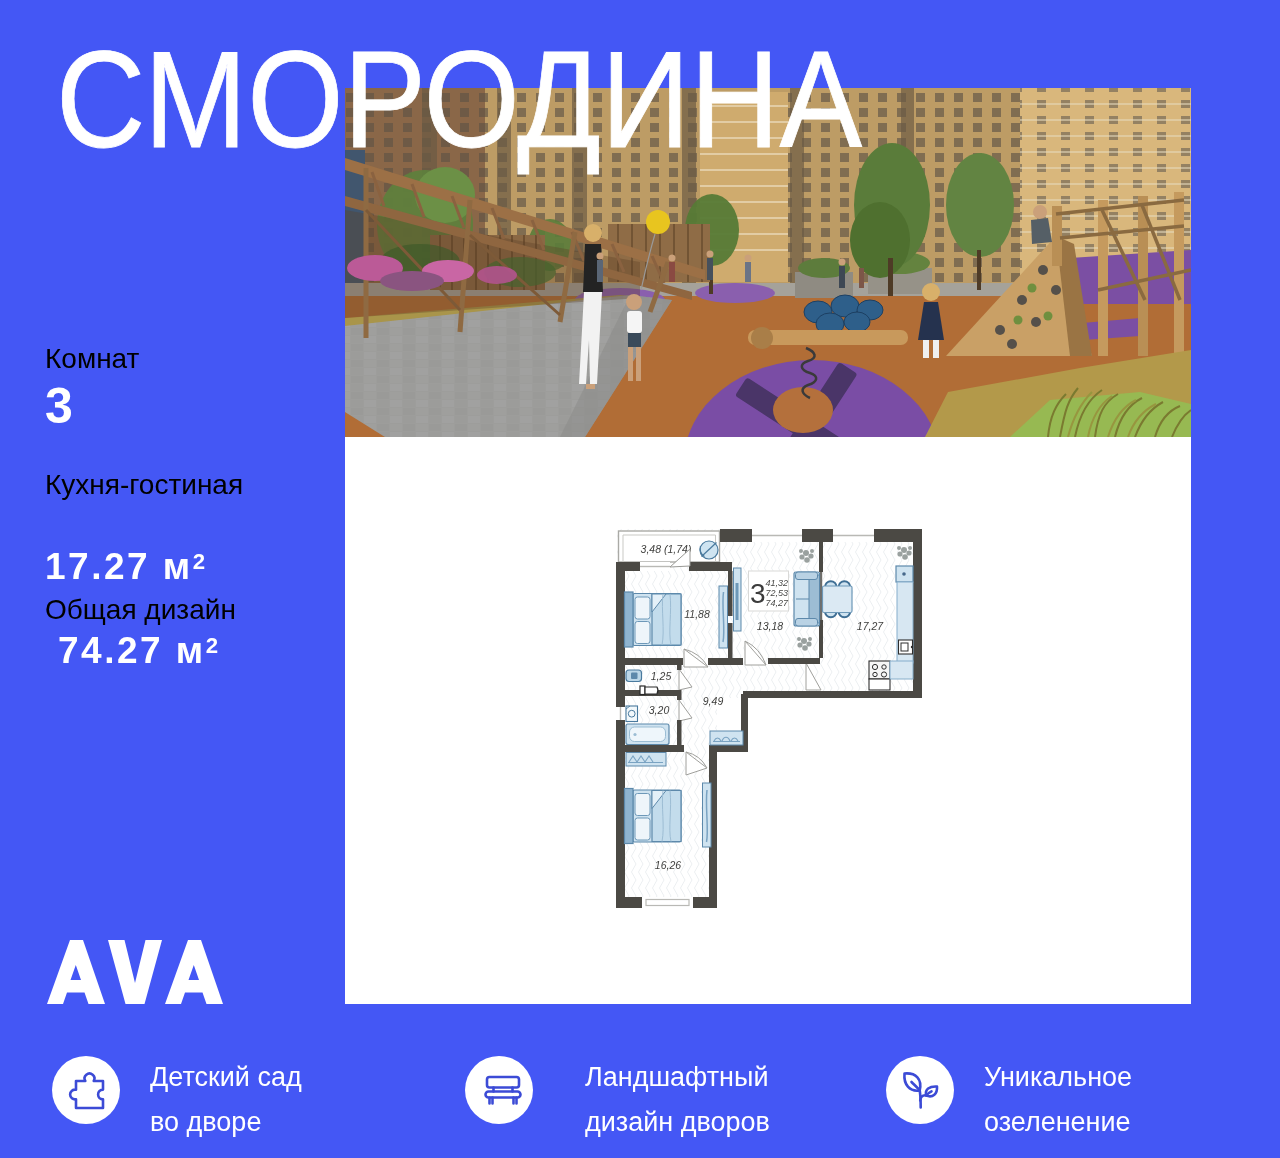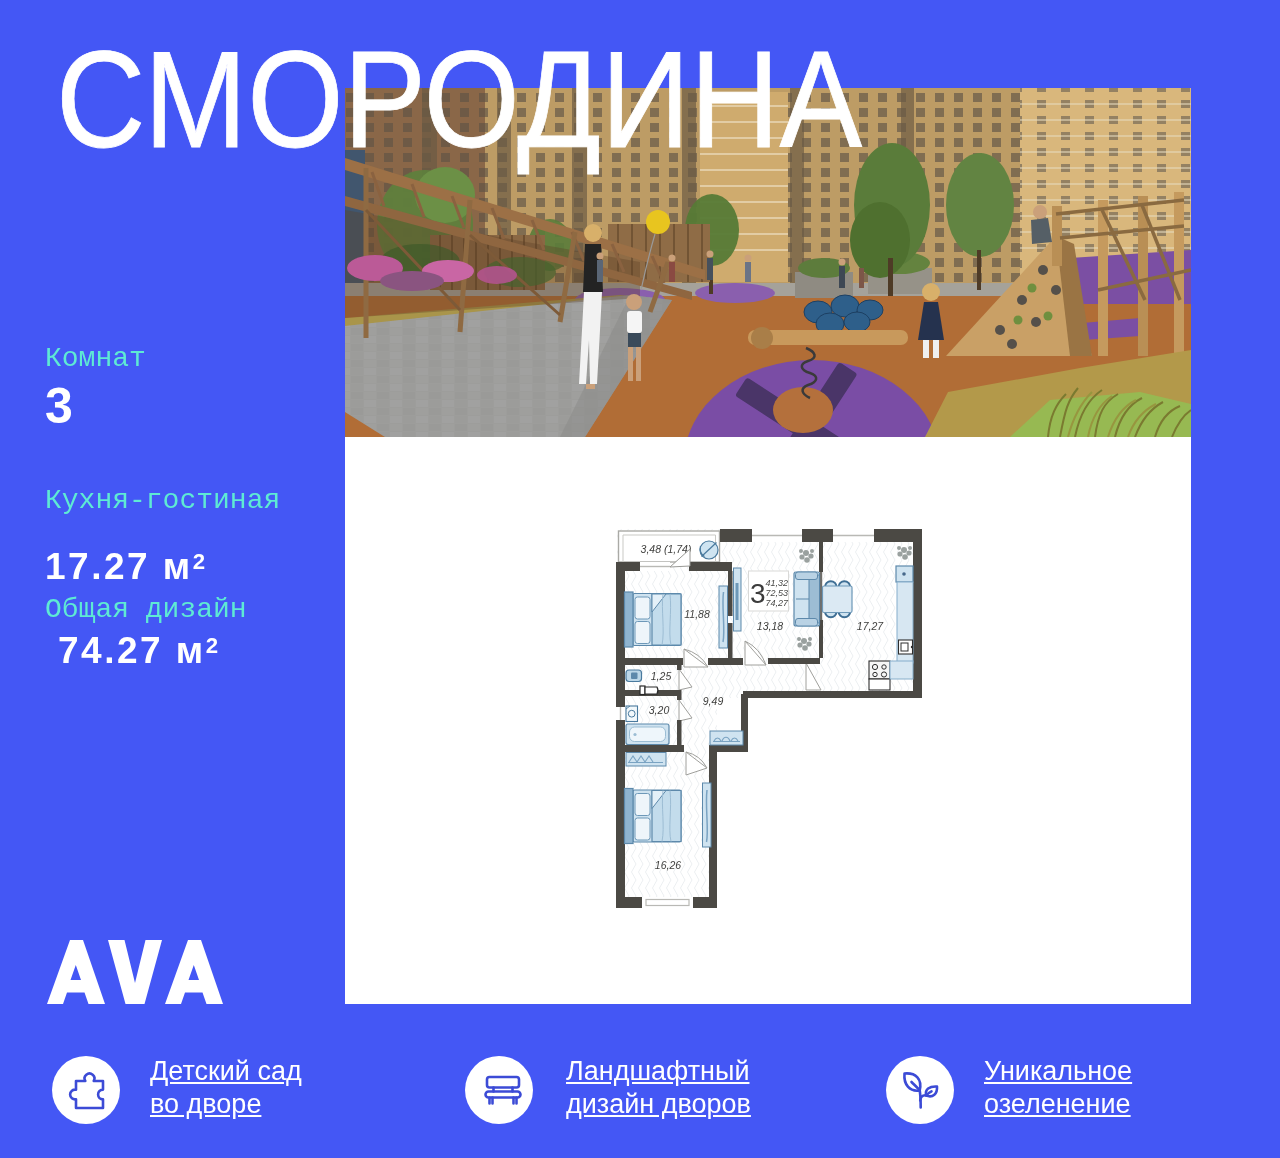--- a/index.html
+++ b/index.html
@@ -1,20 +1,20 @@
 <!DOCTYPE html>
 <html><head>
 <meta charset="utf-8">
 <style>
   html,body{margin:0;padding:0;}
   body{width:1280px;height:1158px;background:#4457f5;font-family:"Liberation Sans",sans-serif;position:relative;overflow:hidden;}
   .abs{position:absolute;}
-  .lbl{color:#5eead4;font-size:28px;font-family:Liberation Mono, monospace;}
+  .lbl{color:#000000;font-size:28px;}
   .val{color:#ffffff;font-weight:bold;}
-  .cap{color:#ffffff;font-size:27px;line-height:33px;text-decoration:underline;}
+  .cap{color:#ffffff;font-size:27px;line-height:45px;}
   .circle{width:68px;height:68px;border-radius:50%;background:#ffffff;}
   sup{font-size:60%;vertical-align:baseline;position:relative;top:-0.45em;}
 </style>
 </head>
 <body>
 
 <svg class="abs" style="left:345px;top:88px;" width="846" height="349" viewBox="345 88 846 349">
   <defs>
     <pattern id="win" width="19" height="15" patternUnits="userSpaceOnUse">
       <rect width="19" height="15" fill="none"></rect>
@@ -603,21 +603,21 @@
 </svg>
 
 <svg class="abs" style="left:0;top:0;" width="940" height="180" viewBox="0 0 940 180">
   <text x="56" y="147" textLength="806" lengthAdjust="spacingAndGlyphs" font-family="Liberation Sans" font-size="138" fill="#ffffff" stroke="#ffffff" stroke-width="0.8">СМОРОДИНА</text>
 </svg>
 
 <div class="abs lbl" style="left:45px;top:343px;">Комнат</div>
 
 <div class="abs val" style="left:45px;top:377px;font-size:50px;">3</div>
 
-<div class="abs lbl" style="left:45px;top:469px;margin-top:16px;">Кухня-гостиная</div>
+<div class="abs lbl" style="left:45px;top:469px;">Кухня-гостиная</div>
 
 <div class="abs val" style="left:45px;top:514px;font-size:37px;letter-spacing:2.5px;margin-top:32px;">17.27 м<sup>2</sup></div>
 
 <div class="abs lbl" style="left:45px;top:594px;">Общая дизайн</div>
 
 <div class="abs val" style="left:58px;top:630px;font-size:37px;letter-spacing:2.5px;">74.27 м<sup>2</sup></div>
 
 <svg class="abs" style="left:47px;top:940px;" width="180" height="70" viewBox="0 0 180 70">
   <path fill="#ffffff" fill-rule="evenodd" d="M0,64 L23,0 L36,0 L58,64 L41.5,64 L37.5,52.5 L20,52.5 L16,64 Z M23.5,40 L34,40 L28.8,25 Z"></path>
   <path fill="#ffffff" d="M61,0 L77.5,0 L88,43 L98.5,0 L115,0 L97.5,64 L78.5,64 Z"></path>
@@ -636,21 +636,21 @@
 
 <svg class="abs" style="left:466px;top:1056px;" width="68" height="68" viewBox="0 0 68 68">
   <g fill="none" stroke="#3c4bd6" stroke-width="2.6" stroke-linejoin="round" stroke-linecap="round">
     <rect x="21" y="21" width="32" height="10.5" rx="2.5"></rect>
     <path d="M27.5,31.5 L27.5,35.5 M46.5,31.5 L46.5,35.5"></path>
     <rect x="19.5" y="35.5" width="35" height="6" rx="3"></rect>
     <path d="M23.5,41.5 L23.5,47.5 M26.5,41.5 L26.5,47.5 M47.5,41.5 L47.5,47.5 M50.5,41.5 L50.5,47.5"></path>
   </g>
 </svg>
 
-<div class="abs cap" style="left:566px;top:1055px;">Ландшафтный<br>дизайн дворов</div>
+<div class="abs cap" style="left:585px;top:1055px;">Ландшафтный<br>дизайн дворов</div>
 
 <div class="abs circle" style="left:886px;top:1056px;"></div>
 
 <svg class="abs" style="left:886px;top:1056px;" width="68" height="68" viewBox="0 0 68 68">
   <g fill="none" stroke="#3c4bd6" stroke-width="2.6" stroke-linecap="round" stroke-linejoin="round">
     <path d="M34.7,51.5 C34.7,44 34.5,40 33.8,34.8"></path>
     <path d="M34.2,44.5 C34.6,40.7 36.4,39 40,39.3"></path>
     <path d="M18.5,17.5 C30,16.5 36.3,23 33.7,34.5 C23.5,36 17.5,28.5 18.5,17.5 Z"></path>
     <path d="M25.5,26 C29,29.5 31.5,31.7 33.6,34.3"></path>
     <path d="M51,30.5 C51.5,38 47,42 40.2,39.6 C38.5,33.5 43.5,30 51,30.5 Z"></path>

